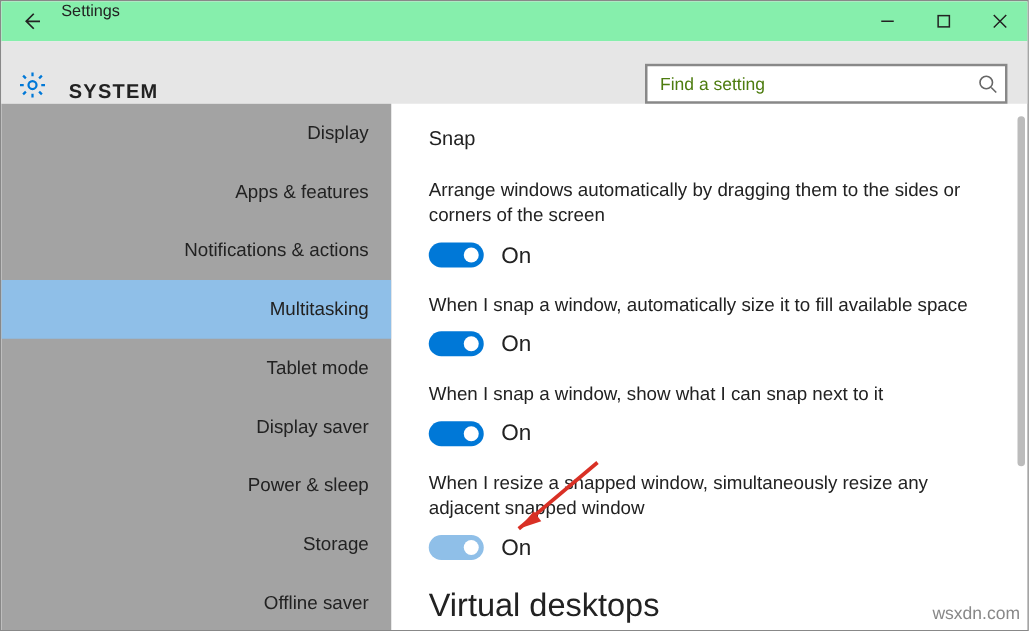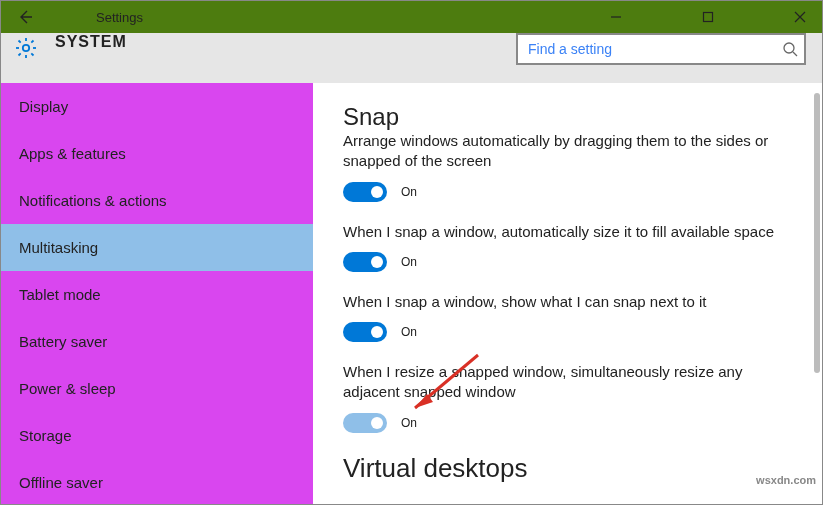--- a/index.html
+++ b/index.html
@@ -7,100 +7,98 @@
     font-family: "Segoe UI", Arial, sans-serif;
     background: #fff;
     color: #222;
     width: 823px;
     height: 505px;
     overflow: hidden;
     border: 1px solid #888;
   }
   .titlebar {
     height: 32px;
-    background: #4d7c0f;
+    background: #86efac;
     display: flex;
-    align-items: center;
-    gap: 47px;
   }
   .titlebar .back {
     width: 48px; height: 32px;
     display: flex; align-items: center; justify-content: center;
     font-size: 18px;
   }
   .titlebar .title { font-size: 13px; }
   .titlebar .spacer { flex: 1; }
   .winbtn {
     width: 45px; height: 32px;
     display: flex; align-items: center; justify-content: center;
     font-size: 12px;
   }
   .header {
     height: 50px;
     background: #e6e6e6;
     display: flex;
-    align-items: flex-start;
+    align-items: flex-end;
     padding: 0 16px 0 10px;
   }
   .gear { width: 30px; height: 30px; display: flex; align-items: center; justify-content: center; color:#0078d7;}
   .header h1 {
     font-size: 16px; font-weight: 600; letter-spacing: 1px; margin-left: 14px;
   }
   .header .spacer { flex: 1; }
   .search {
     width: 290px; height: 32px;
     border: 2px solid #888;
     background: #fff;
     display: flex; align-items: center;
     padding: 0 6px 0 10px;
-    font-size: 14px; color: #3b82f6;
+    font-size: 14px; color: #4d7c0f;
   }
   .search span { flex:1; }
   .content { display: flex; height: calc(505px - 82px); }
-  .sidebar { width: 312px; background: #d946ef; overflow: hidden;}
+  .sidebar { width: 312px; background: #a3a3a3; overflow: hidden; text-align: right;}
   .sidebar .item {
     padding: 15px 18px;
     font-size: 15px;
     cursor: default;
   }
   .sidebar .item.selected { background: #8fbfe8; }
   .main { flex:1; padding: 20px 30px 0 30px; overflow: hidden; position: relative;}
-  .main h2 { font-size: 24px; font-weight: 400; }
+  .main h2 { font-size: 16px; font-weight: 400; margin-bottom: 22px;}
   .setting { margin-bottom: 20px; }
   .setting .label { font-size: 15px; line-height: 1.35; margin-bottom: 10px;}
   .toggle-row { display: flex; align-items: center; gap: 14px;}
   .toggle {
     width: 44px; height: 20px;
     border-radius: 10px;
     background: #0078d7;
     position: relative;
   }
   .toggle.light { background: #8fbfe8;}
   .toggle .knob {
     width: 12px; height: 12px; border-radius: 50%;
     background: #fff;
     position: absolute; top: 4px; right: 4px;
   }
-  .toggle-state { font-size: 12px; }
+  .toggle-state { font-size: 18px; }
   .next-section { font-size: 26px; font-weight: 400; margin-top: 16px; color:#222;}
   .vscroll {
     position: absolute;
     right: 2px; top: 10px;
     width: 6px; height: 280px;
     background: #bcbcbc;
     border-radius: 3px;
   }
   .arrow-annot {
     position: absolute;
     pointer-events: none;
   }
   .watermark {
     position: absolute;
-    right: 6px; bottom: 20px;
-    font-size: 11px; color: #888; font-weight: bold;
+    right: 6px; bottom: 8px;
+    font-size: 14px; color: #888;
   }
 </style>
 </head>
 <body>
 
 <div class="titlebar">
   <div class="back">
     <svg width="16" height="16" viewBox="0 0 16 16">
         <path d="M10 2 L4 8 L10 14 M4 8 H15" stroke="#222" stroke-width="1.4" fill="none"></path>
       </svg>
@@ -151,32 +149,32 @@
   </div>
 </div>
 
 <div class="content">
   <div class="sidebar">
     <div class="item"><span>Display</span></div>
     <div class="item"><span>Apps &amp; features</span></div>
     <div class="item"><span>Notifications &amp; actions</span></div>
     <div class="item selected"><span>Multitasking</span></div>
     <div class="item"><span>Tablet mode</span></div>
-    <div class="item"><span>Battery saver</span></div>
+    <div class="item"><span>Display saver</span></div>
     <div class="item"><span>Power &amp; sleep</span></div>
     <div class="item"><span>Storage</span></div>
     <div class="item"><span>Offline saver</span></div>
   </div>
 
   <div class="main">
     <div class="vscroll"></div>
     <h2>Snap</h2>
 
     <div class="setting">
-      <div class="label">Arrange windows automatically by dragging them to the sides or snapped of the screen</div>
+      <div class="label">Arrange windows automatically by dragging them to the sides or corners of the screen</div>
       <div class="toggle-row">
         <div class="toggle">
             <div class="knob"></div>
           </div>
         <div class="toggle-state">On</div>
       </div>
     </div>
 
     <div class="setting">
       <div class="label">When I snap a window, automatically size it to fill available space</div>

